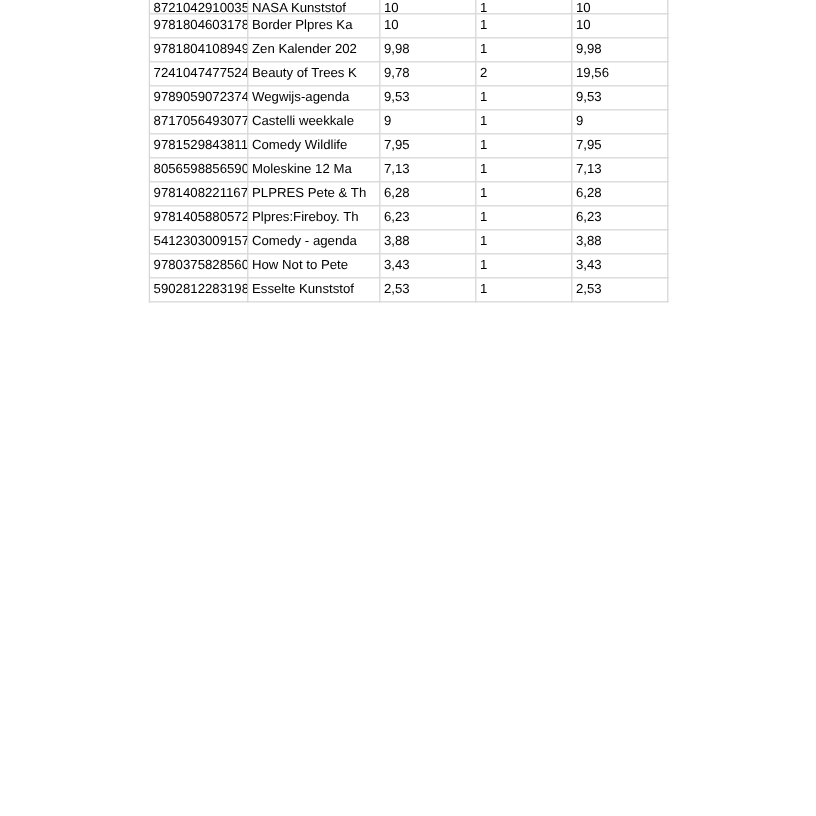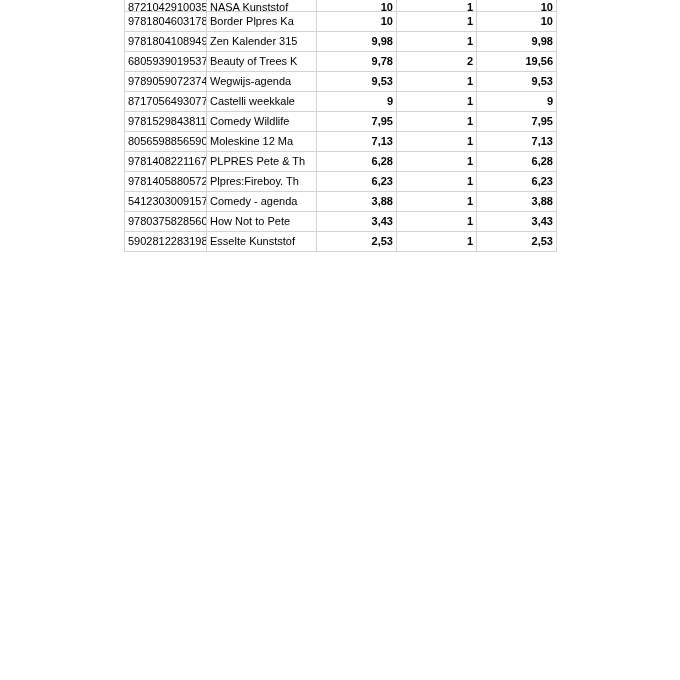--- a/index.html
+++ b/index.html
@@ -36,21 +36,21 @@
     background: #ffffff;
     line-height: 17px;
   }
   col.c-isbn   { width: 82px; }
   col.c-title  { width: 110px; }
   col.c-price  { width: 80px; }
   col.c-qty    { width: 80px; }
   col.c-total  { width: 80px; }
   td.isbn  { text-align: right; }
   td.title { text-align: left; }
-  td.num   { text-align: right; font-weight: bold; }
+  td.num   { text-align: left; }
   
   tr.first td { height: 11px; line-height: 8px; vertical-align: bottom; border-top: none; }
 </style>
 </head>
 <body>
 
 <div id="sheet">
   <table class="grid">
     <colgroup>
       <col class="c-isbn">
@@ -69,27 +69,27 @@
       </tr>
       <tr>
         <td class="isbn">9781804603178</td>
         <td class="title">Border Plpres Ka</td>
         <td class="num">10</td>
         <td class="num">1</td>
         <td class="num">10</td>
       </tr>
       <tr>
         <td class="isbn">9781804108949</td>
-        <td class="title">Zen Kalender 315</td>
+        <td class="title">Zen Kalender 202</td>
         <td class="num">9,98</td>
         <td class="num">1</td>
         <td class="num">9,98</td>
       </tr>
       <tr>
-        <td class="isbn">6805939019537</td>
+        <td class="isbn">7241047477524</td>
         <td class="title">Beauty of Trees K</td>
         <td class="num">9,78</td>
         <td class="num">2</td>
         <td class="num">19,56</td>
       </tr>
       <tr>
         <td class="isbn">9789059072374</td>
         <td class="title">Wegwijs-agenda</td>
         <td class="num">9,53</td>
         <td class="num">1</td>

